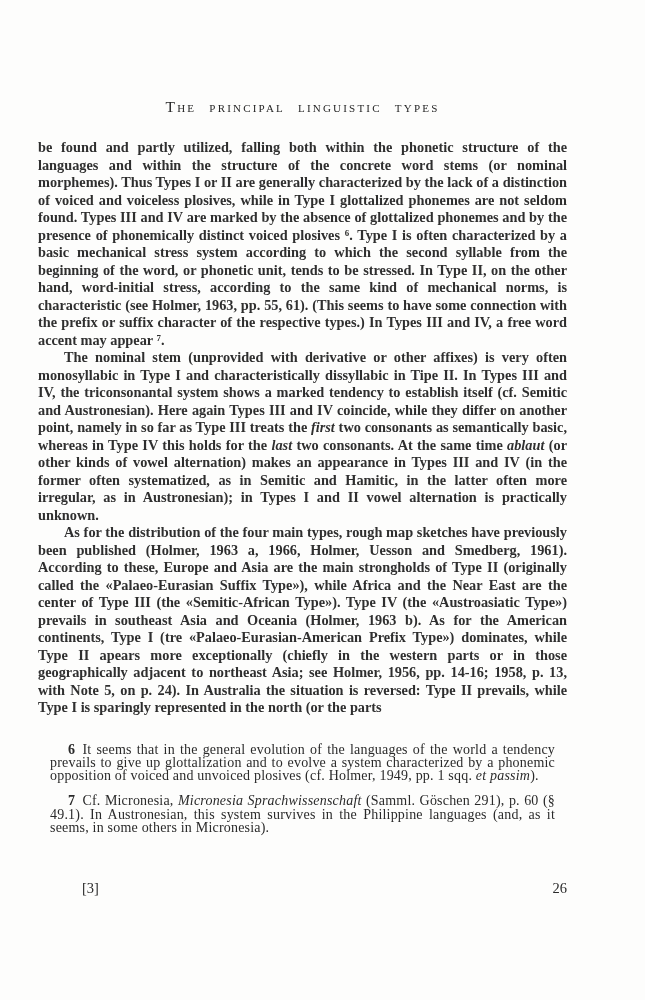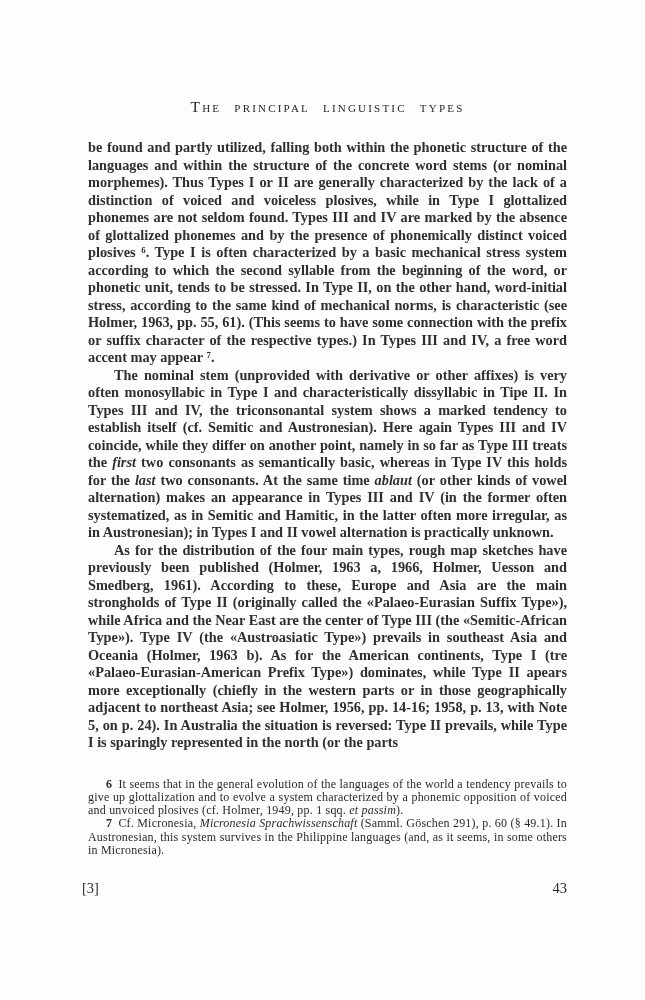--- a/index.html
+++ b/index.html
@@ -7,21 +7,21 @@
     padding: 0;
     background: #ffffff;
   }
   .page {
     position: relative;
     width: 645px;
     height: 1000px;
     margin: 0;
     background: #fdfdfc;
     box-sizing: border-box;
-    padding: 98px 78px 0 88px;
+    padding: 98px 78px 0 38px;
     overflow: hidden;
     font-family: "Liberation Serif", "DejaVu Serif", serif;
     color: #2d2d2d;
   }
   .running-head {
     text-align: center;
     font-variant: small-caps;
     font-variant-caps: small-caps;
     font-size: 15.5px;
     letter-spacing: 2.2px;
@@ -44,22 +44,22 @@
     font-size: 0.62em;
     line-height: 0;
     vertical-align: baseline;
     position: relative;
     top: -0.45em;
   }
   .footnotes {
     margin-top: 26px;
   }
   .footnotes p {
-    margin: 0;
-    font-size: 12px;
+    margin: 12px;
+    font-size: 14px;
     line-height: 13.3px;
     text-align: justify;
     text-indent: 18px;
     color: #2a2a2a;
     letter-spacing: 0.2px;
   }
   .page-footer {
     position: absolute;
     left: 82px;
     right: 78px;
@@ -83,16 +83,16 @@
     <p class="indented"><span>As for the distribution of the four main types, rough map sketches have previously been published (Holmer, 1963 a, 1966, Holmer, Uesson and Smedberg, 1961). According to these, Europe and Asia are the main strongholds of Type II (originally called the «Palaeo-Eurasian Suffix Type»), while Africa and the Near East are the center of Type III (the «Semitic-African Type»). Type IV (the «Austroasiatic Type») prevails in southeast Asia and Oceania (Holmer, 1963 b). As for the American continents, Type I (tre «Palaeo-Eurasian-American Prefix Type») dominates, while Type II apears more exceptionally (chiefly in the western parts or in those geographically adjacent to northeast Asia; see Holmer, 1956, pp. 14-16; 1958, p. 13, with Note 5, on p. 24). In Australia the situation is reversed: Type II prevails, while Type I is sparingly represented in the north (or the parts</span></p>
   </div>
 
   <div class="footnotes">
     <p><span style="font-weight: bold;">6</span><span> It seems that in the general evolution of the languages of the world a tendency prevails to give up glottalization and to evolve a system characterized by a phonemic opposition of voiced and unvoiced plosives (cf. Holmer, 1949, pp. 1 sqq. </span><span style="font-style: italic;">et passim</span><span>).</span></p>
     <p><span style="font-weight: bold;">7</span><span> Cf. Micronesia, </span><span style="font-style: italic;">Micronesia Sprachwissenschaft</span><span> (Samml. Göschen 291), p. 60 (§ 49.1). In Austronesian, this system survives in the Philippine languages (and, as it seems, in some others in Micronesia).</span></p>
   </div>
 
   <div class="page-footer">
     <span>[3]</span>
-    <span>43</span>
+    <span>26</span>
   </div>
 
 </div>
 
 </body></html>

